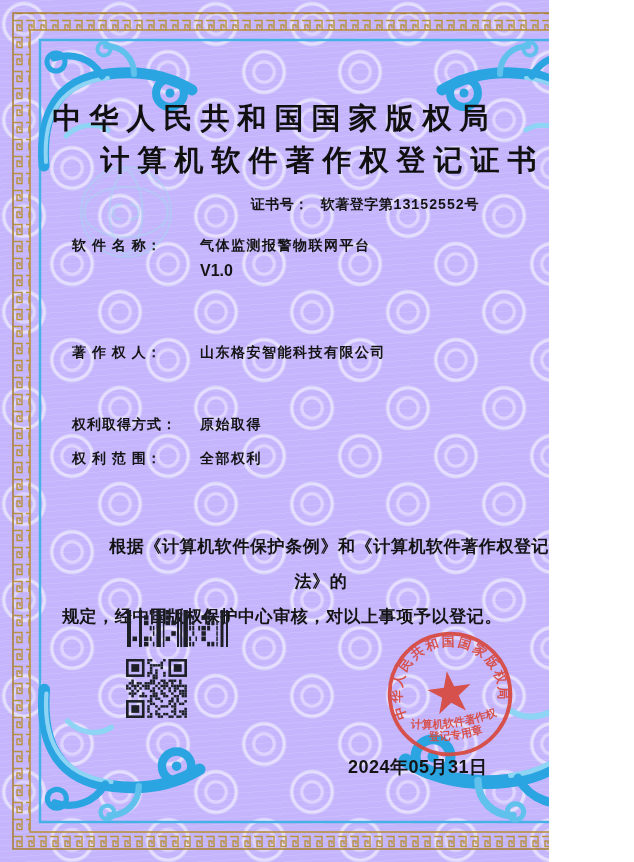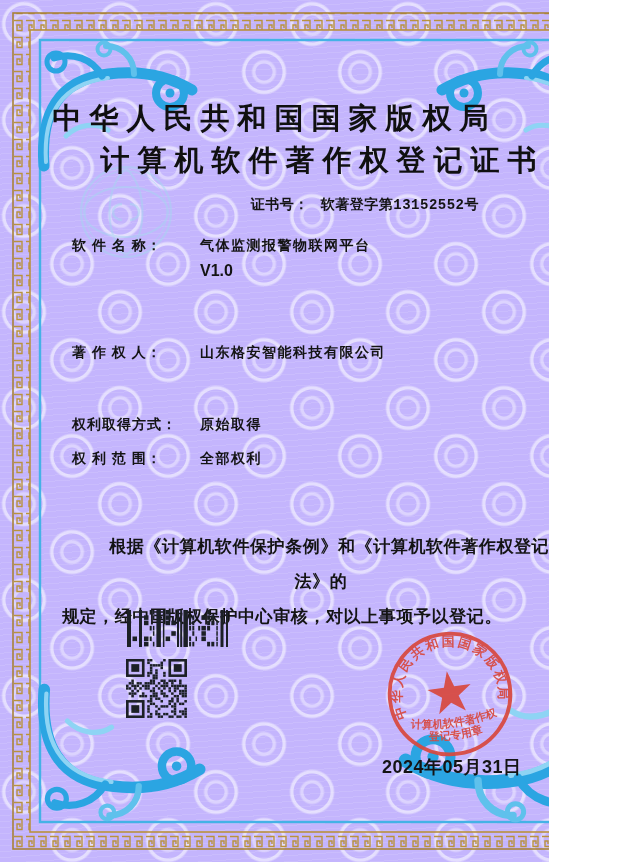--- a/index.html
+++ b/index.html
@@ -40,21 +40,21 @@
   .f2{top:324px;margin-top:20px;} .f3{top:416px;} .f4{top:450px;} .f5{top:490px;}
   .statement{
     position:absolute;left:62px;top:529px;width:518px;margin:0;
     font-size:17px;font-weight:bold;line-height:35px;letter-spacing:.6px;
   }
   .statement .ln1{display:block;text-indent:2em;text-align:center;}
   .statement .ln2{display:block;}
   .barcode{position:absolute;left:127px;top:610px;width:101px;height:37px;}
   .qrcode{position:absolute;left:126px;top:659px;width:61px;height:59px;}
   .datefield{
-    position:absolute;left:382px;top:755px;
+    position:absolute;left:348px;top:755px;
     font-size:18px;font-weight:bold;letter-spacing:.5px;
   }
   .seal{position:absolute;left:383px;top:627px;width:134px;height:134px;opacity:.93;}
   .seal text{font-family:"Liberation Sans","DejaVu Sans",sans-serif;font-weight:bold;}
 </style>
 </head>
 <body>
 
 <div class="page">
 

